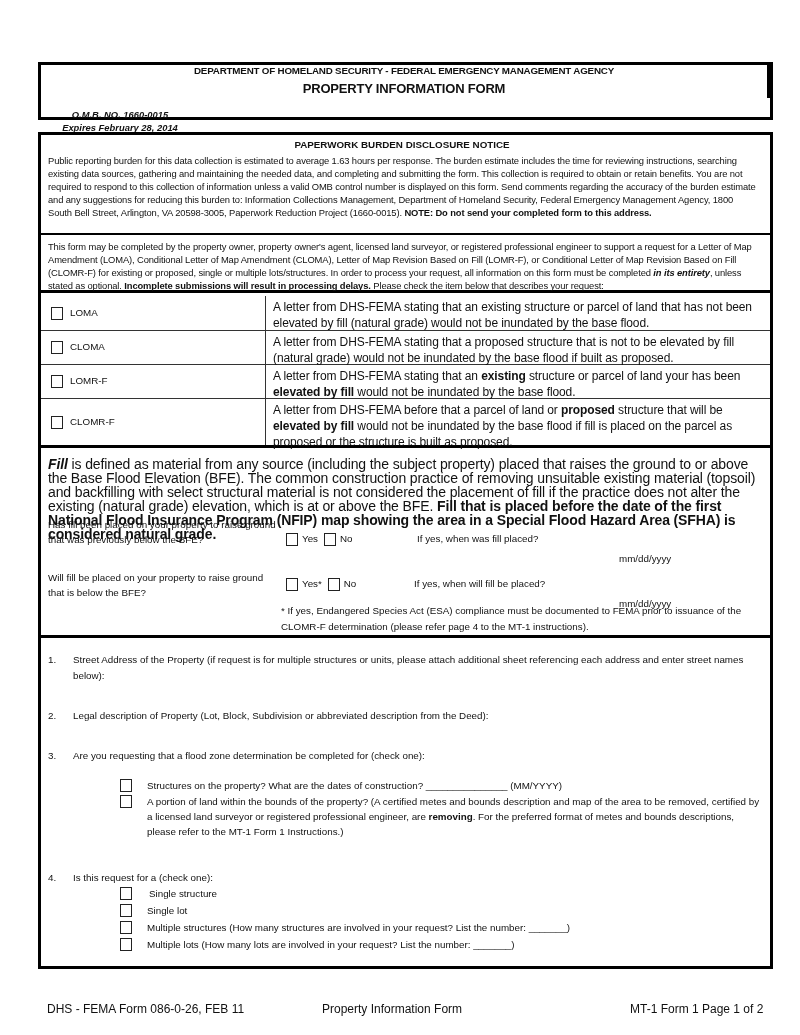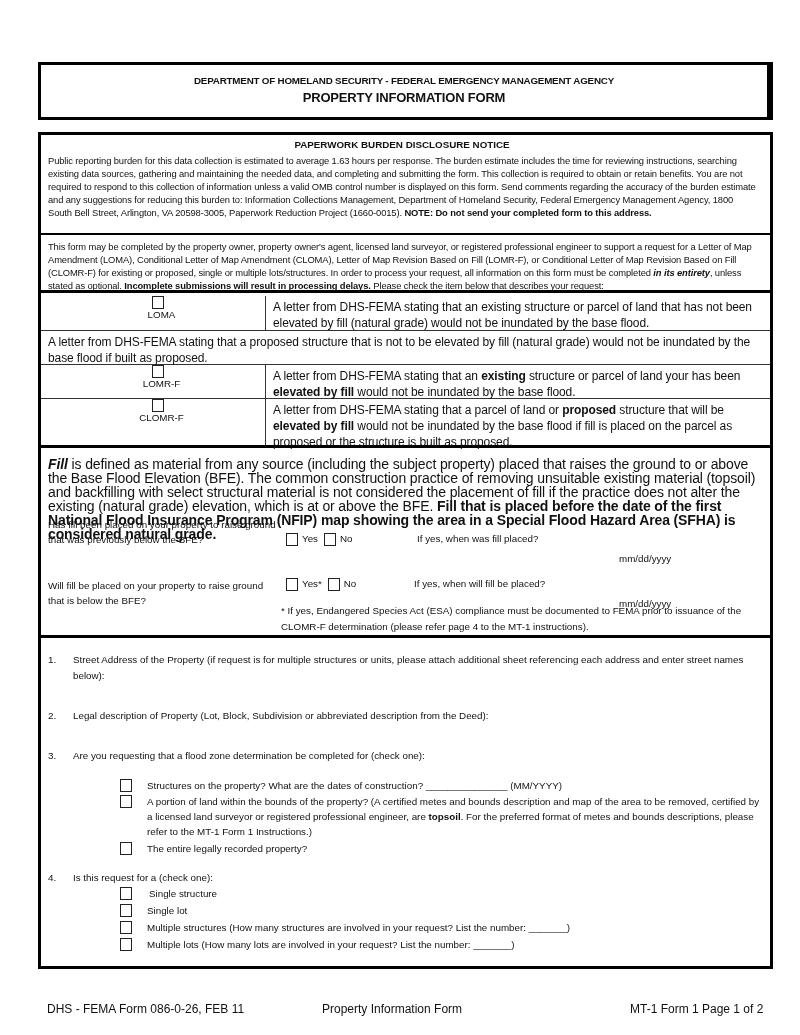--- a/index.html
+++ b/index.html
@@ -40,21 +40,21 @@
     .sec-burden .title { text-align: center; font-weight: bold; font-size: 9.8px; margin-bottom: 2px; }
     .sec-burden p { font-size: 9.4px; line-height: 13.1px; letter-spacing: -0.12px; }
 
     .sec-intro { top: 102px; height: 56px; padding: 3px 6px 0 7px; border-bottom: 3px solid #000; }
     .sec-intro p { font-size: 9.4px; line-height: 13.1px; letter-spacing: -0.12px; }
 
     .req-table { top: 161px; }
     .req-row { display: flex; border-bottom: 1.5px solid #333; }
     .req-row:last-child { border-bottom: 3px solid #000; }
     .req-left {
-      width: 225px; border-right: 1.5px solid #333; display: flex; align-items: center; padding-left: 10px; flex-direction: column;
+      width: 225px; border-right: 1.5px solid #333; display: flex; align-items: center; padding-left: 10px;
     }
     .req-right { flex: 1; padding: 3px 6px 3px 7px; font-size: 12px; line-height: 16px; letter-spacing: -0.1px; }
     .req-label { font-size: 9.8px; margin-left: 7px; }
 
     .cb {
       display: inline-block; width: 12px; height: 13px; border: 1.3px solid #222; background: #fff;
       vertical-align: middle; flex-shrink: 0;
     }
 
     .sec-fill { top: 318px; height: 185px; padding: 4px 6px 0 7px; border-bottom: 3px solid #000; }
@@ -80,20 +80,24 @@
     .footer span { position: absolute; top: 0; }
   </style>
 </head>
 <body>
 
 <div class="header-box">
   <div class="header-main">
     <div class="header-agency narrow">DEPARTMENT OF HOMELAND SECURITY - FEDERAL EMERGENCY MANAGEMENT AGENCY</div>
     <div class="header-title">PROPERTY INFORMATION FORM</div>
   </div>
+  <div class="header-omb">
+    <div>O.M.B. NO. 1660-0015</div>
+    <div>Expires February 28, 2014</div>
+  </div>
 </div>
 
 <div class="form-box">
 
   <div class="section sec-burden">
     <div class="title">PAPERWORK BURDEN DISCLOSURE NOTICE</div>
     <p class="narrow"><span>Public reporting burden for this data collection is estimated to average 1.63 hours per response.  The burden estimate includes the time for reviewing instructions, searching existing data sources, gathering and maintaining the needed data, and completing and submitting the form.  This collection is required to obtain or retain benefits.  You are not required to respond to this collection of information unless a valid OMB control number is displayed on this form.  Send comments regarding the accuracy of the burden estimate and any suggestions for reducing this burden to: Information Collections Management, Department of Homeland Security, Federal Emergency Management Agency, 1800 South Bell Street, Arlington, VA 20598-3005, Paperwork Reduction Project (1660-0015).  </span><b>NOTE: Do not send your completed form to this address.</b></p>
   </div>
 
   <div class="section sec-intro">
@@ -102,55 +106,59 @@
 
   <div class="section req-table" id="req-table">
       <div class="req-row" style="height: 35px;">
         <div class="req-left">
           <span class="cb"></span>
           <span class="req-label">LOMA</span>
         </div>
         <div class="req-right narrow"><span>A letter from DHS-FEMA stating that an existing structure or parcel of land that has not been elevated by fill (natural grade) would not be inundated by the base flood.</span></div>
       </div>
       <div class="req-row" style="height: 34px;">
+        <div class="req-left">
+          <span class="cb"></span>
+          <span class="req-label">CLOMA</span>
+        </div>
         <div class="req-right narrow"><span>A letter from DHS-FEMA stating that a proposed structure that is not to be elevated by fill (natural grade) would not be inundated by the base flood if built as proposed.</span></div>
       </div>
       <div class="req-row" style="height: 34px;">
         <div class="req-left">
           <span class="cb"></span>
           <span class="req-label">LOMR-F</span>
         </div>
         <div class="req-right narrow"><span>A letter from DHS-FEMA stating that an </span><b>existing</b><span> structure or parcel of land your has been </span><b>elevated by fill</b><span> would not be inundated by the base flood.</span></div>
       </div>
       <div class="req-row" style="height: 49px;">
         <div class="req-left">
           <span class="cb"></span>
           <span class="req-label">CLOMR-F</span>
         </div>
-        <div class="req-right narrow"><span>A letter from DHS-FEMA stating that a parcel of land or </span><b>proposed</b><span> structure that will be </span><b>elevated by fill</b><span> would not be inundated by the base flood if fill is placed on the parcel as proposed or the structure is built as proposed.</span></div>
+        <div class="req-right narrow"><span>A letter from DHS-FEMA before that a parcel of land or </span><b>proposed</b><span> structure that will be </span><b>elevated by fill</b><span> would not be inundated by the base flood if fill is placed on the parcel as proposed or the structure is built as proposed.</span></div>
       </div>
     </div>
 
   <div class="section sec-fill">
     <p class="def narrow"><b><i>Fill</i></b><span> is defined as material from any source (including the subject property) placed that raises the ground to or above the Base Flood Elevation (BFE).  The common construction practice of removing unsuitable existing material (topsoil) and backfilling with select structural material is not considered the placement of fill if the practice does not alter the existing (natural grade) elevation, which is at or above the BFE.  </span><b>Fill that is placed before the date of the first National Flood Insurance Program (NFIP) map showing the area in a Special Flood Hazard Area (SFHA) is considered natural grade.</b></p>
 
     <div class="q-row" style="top:64px;">
       <div class="q-text" style="top:0;">Has fill been placed on your property to raise ground that was previously below the BFE?</div>
       <div class="q-opts" style="top:16px;">
         <span class="cb"></span>
         <span class="opt-lbl">Yes</span>
         <span class="cb"></span>
         <span class="opt-lbl">No</span>
       </div>
       <div class="q-when" style="left:369px; top:16px;">If yes, when was fill placed?</div>
       <div class="q-date" style="top:36px;">mm/dd/yyyy</div>
     </div>
 
     <div class="q-row" style="top:109px;">
-      <div class="q-text" style="top:16px;">Will fill be placed on your property to raise ground that is below the BFE?</div>
+      <div class="q-text" style="top:8px;">Will fill be placed on your property to raise ground that is below the BFE?</div>
       <div class="q-opts" style="top:16px;">
         <span class="cb"></span>
         <span class="opt-lbl">Yes*</span>
         <span class="cb"></span>
         <span class="opt-lbl">No</span>
       </div>
       <div class="q-when" style="left:366px; top:16px;">If yes, when will fill be placed?</div>
       <div class="q-date" style="top:36px;">mm/dd/yyyy</div>
     </div>
 
@@ -170,25 +178,21 @@
       <span class="num">3.</span>
       <span class="txt">Are you requesting that a flood zone determination be completed for (check one):</span>
     </div>
 
     <div class="opt" style="left:79px; right:10px; top:137px;">
       <span class="cb"></span>
       <span class="otxt">Structures on the property?  What are the dates of construction? _______________ (MM/YYYY)</span>
     </div>
     <div class="opt" style="left:79px; right:10px; top:153px;">
       <span class="cb"></span>
-      <span class="otxt"><span>A portion of land within the bounds of the property? (A certified metes and bounds description and map of the area to be removed, certified by a licensed land surveyor or registered professional engineer, are </span><b>topsoil</b><span>. For the preferred format of metes and bounds descriptions, please refer to the MT-1 Form 1 Instructions.)</span></span>
-    </div>
-    <div class="opt" style="left:79px; right:10px; top:200px;">
-      <span class="cb"></span>
-      <span class="otxt">The entire legally recorded property?</span>
+      <span class="otxt"><span>A portion of land within the bounds of the property? (A certified metes and bounds description and map of the area to be removed, certified by a licensed land surveyor or registered professional engineer, are </span><b>removing</b><span>. For the preferred format of metes and bounds descriptions, please refer to the MT-1 Form 1 Instructions.)</span></span>
     </div>
 
     <div class="item" style="top:229px;">
       <span class="num">4.</span>
       <span class="txt">Is this request for a (check one):</span>
     </div>
 
     <div class="opt" style="left:79px; top:245px;">
       <span class="cb"></span>
       <span class="otxt" style="margin-left:17px;">Single structure</span>

